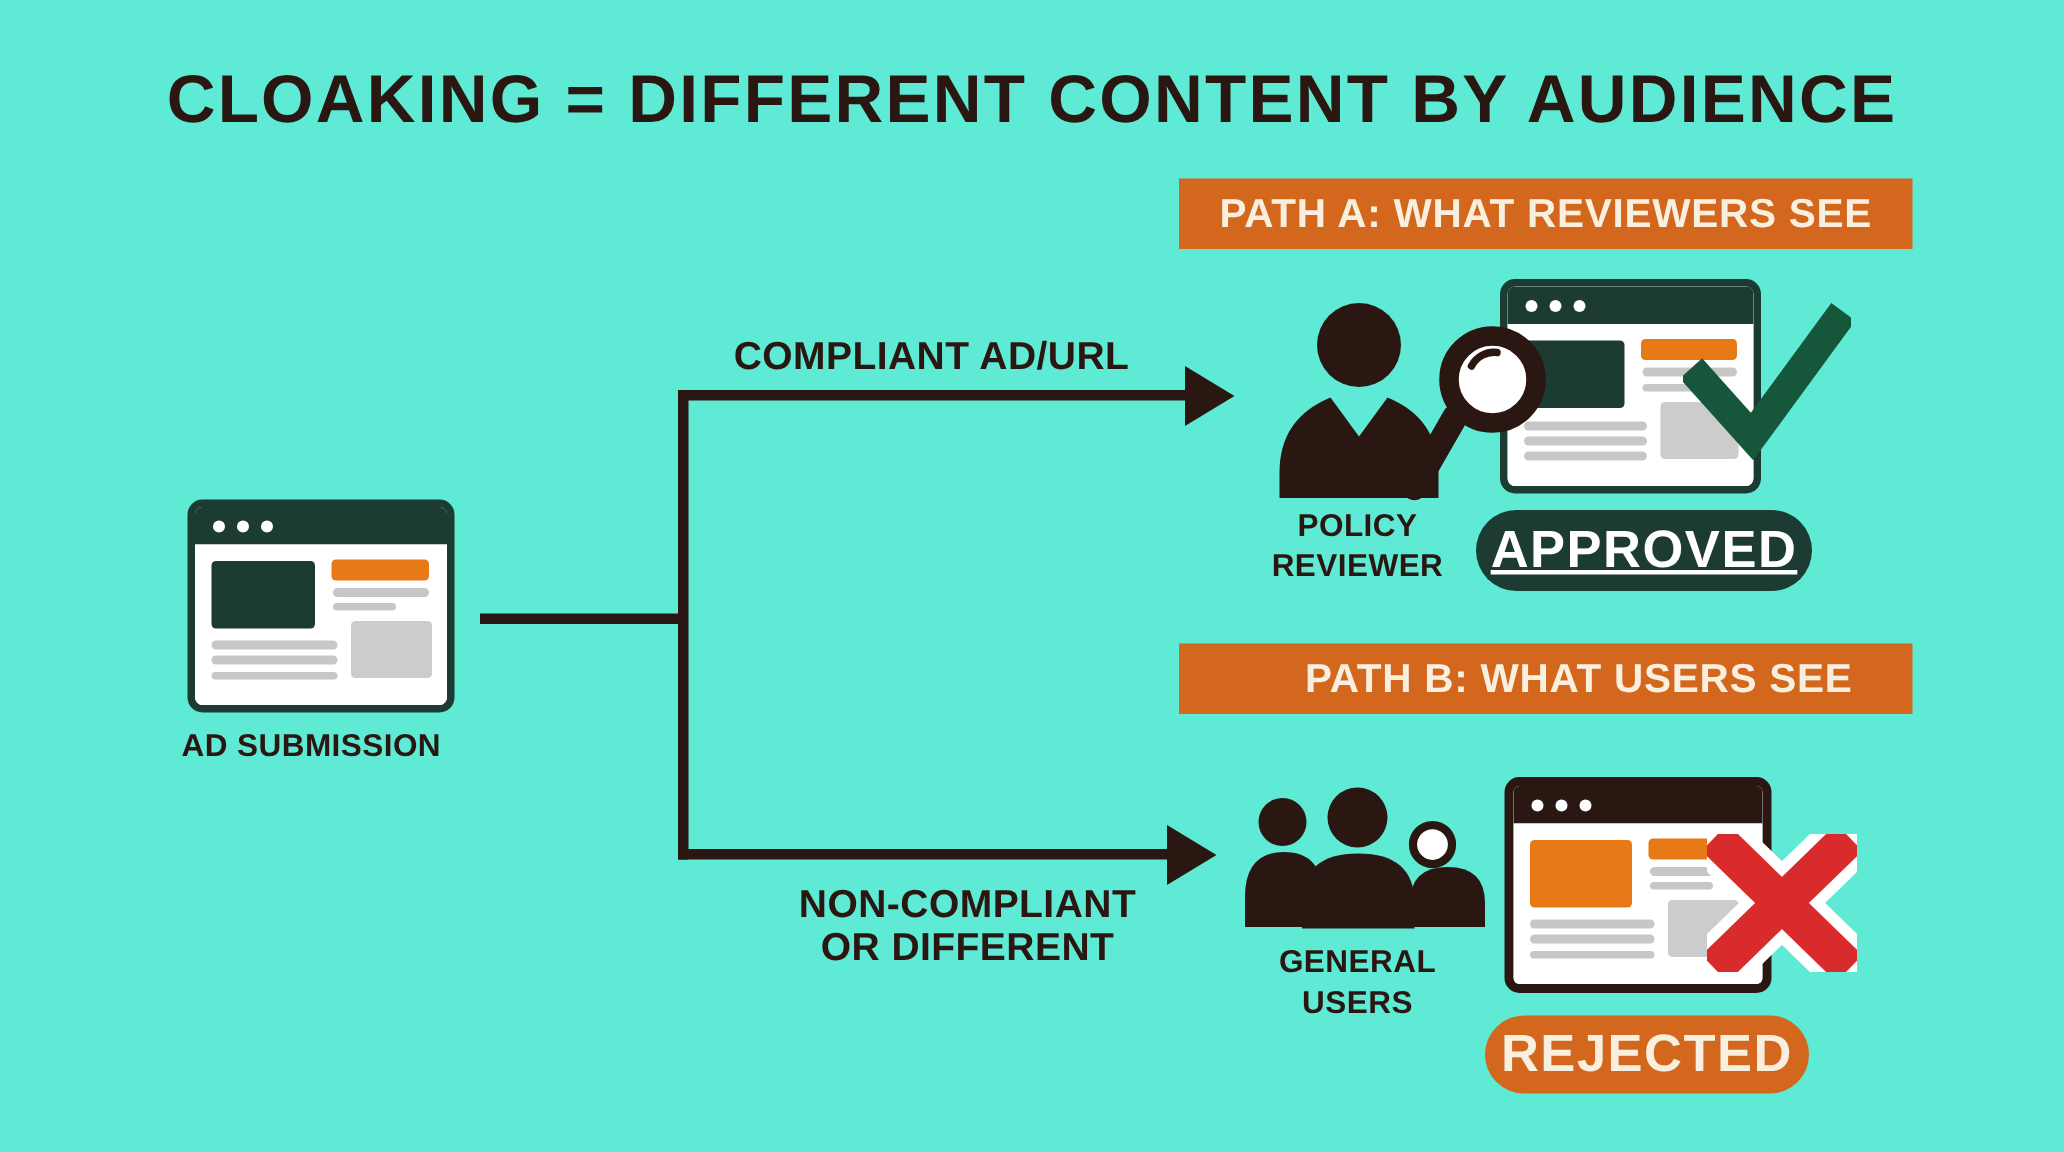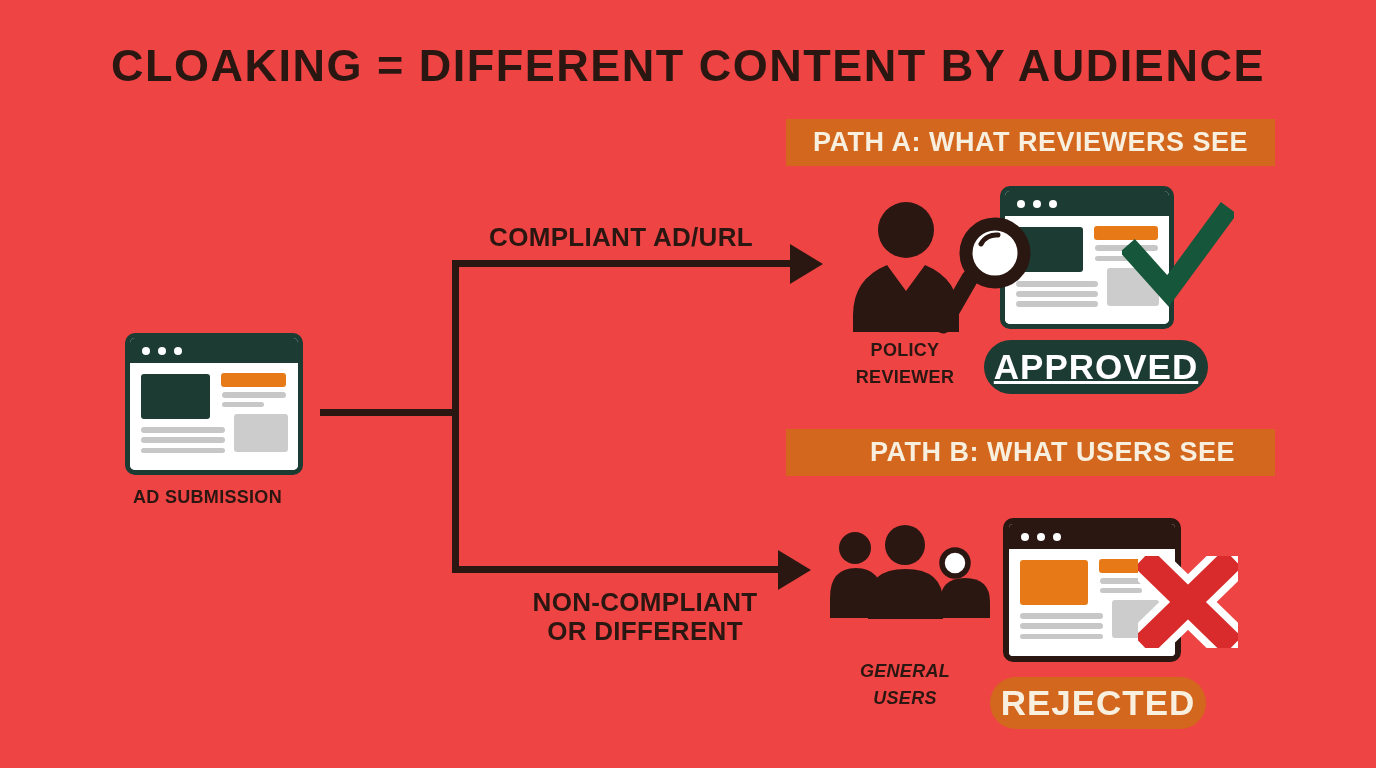--- a/index.html
+++ b/index.html
@@ -8,40 +8,40 @@
     --orange-bright:#E87917;
     --teal:#1B3B33;
     --green:#16563B;
     --red:#D92B2B;
     --cream:#F8EFDF;
     --gray1:#C7C7C7;
     --gray2:#CCCCCC;
   }
   *{margin:0;padding:0;box-sizing:border-box;}
   body{background:#ffffff;font-family:"Liberation Sans",sans-serif;}
-  .canvas{position:relative;width:1376px;height:768px;background:#ef4444;overflow:hidden;}
+  .canvas{position:relative;width:1376px;height:768px;background:#5eead4;overflow:hidden;}
 
   .title{position:absolute;top:40px;left:0;width:1376px;text-align:center;
          font-size:45px;font-weight:bold;letter-spacing:1.5px;color:var(--ink);}
 
   .banner{position:absolute;left:786px;width:489px;height:47px;background:var(--orange);
           color:var(--cream);font-size:27px;font-weight:bold;letter-spacing:0.5px;
           display:flex;align-items:center;justify-content:center;}
   .banner-a{top:119px;text-align:right;}
   .banner-b{top:429px;padding-left:44px;}
 
   
   .hline,.vline{position:absolute;background:var(--ink);}
   .arrowhead{position:absolute;width:0;height:0;
              border-top:20px solid transparent;border-bottom:20px solid transparent;
              border-left:33px solid var(--ink);}
 
   .flow-label{position:absolute;color:var(--ink);font-weight:bold;font-size:26px;
               text-align:center;line-height:29px;letter-spacing:0.3px;}
-  .node-label{position:absolute;color:var(--ink);font-weight:bold;font-size:18px;
+  .node-label{position:absolute;color:var(--ink);font-weight:bold;font-size:21px;
               text-align:center;line-height:27px;letter-spacing:0.3px;}
   .node-label span,.flow-label span{display:block;}
 
   
   .browser{position:absolute;border-radius:10px;background:#fff;overflow:hidden;}
   .browser .b-header{height:19%;display:flex;align-items:center;gap:8px;padding-left:12px;}
   .browser .dot{width:8px;height:8px;border-radius:50%;background:#fff;flex:0 0 auto;}
   .browser .b-body{position:relative;height:81%;background:#fff;}
   .browser .b-el{position:absolute;border-radius:3px;}
   .b-img{left:6.5%;top:10%;width:41%;height:42%;}
@@ -151,21 +151,21 @@
 
   <svg class="icon-abs" style="left:824px;top:518px;" width="172" height="104" viewBox="0 0 172 104">
     <circle cx="31" cy="30" r="16" fill="var(--ink)"></circle>
     <path d="M6,100 L6,80 Q6,50 32,50 Q58,50 58,80 L58,100 Z" fill="var(--ink)"></path>
     <circle cx="131" cy="45" r="13" fill="#ffffff" stroke="var(--ink)" stroke-width="5.5"></circle>
     <path d="M116,100 L116,84 Q116,60 141,60 Q166,60 166,84 L166,100 Z" fill="var(--ink)"></path>
     <circle cx="81" cy="27" r="20" fill="var(--ink)"></circle>
     <path d="M44,101 L44,84 Q44,51 81.5,51 Q119,51 119,84 L119,101 Z" fill="var(--ink)"></path>
   </svg>
 
-  <div class="node-label" style="left:818px;top:658px;width:174px;font-style:italic;">
+  <div class="node-label" style="left:818px;top:628px;width:174px;">
     <span>GENERAL</span>
     <span>USERS</span>
   </div>
 
   <div class="browser brown" style="left:1003px;top:518px;width:178px;height:144px;">
     <div class="b-header">
       <span class="dot"></span>
       <span class="dot"></span>
       <span class="dot"></span>
     </div>

